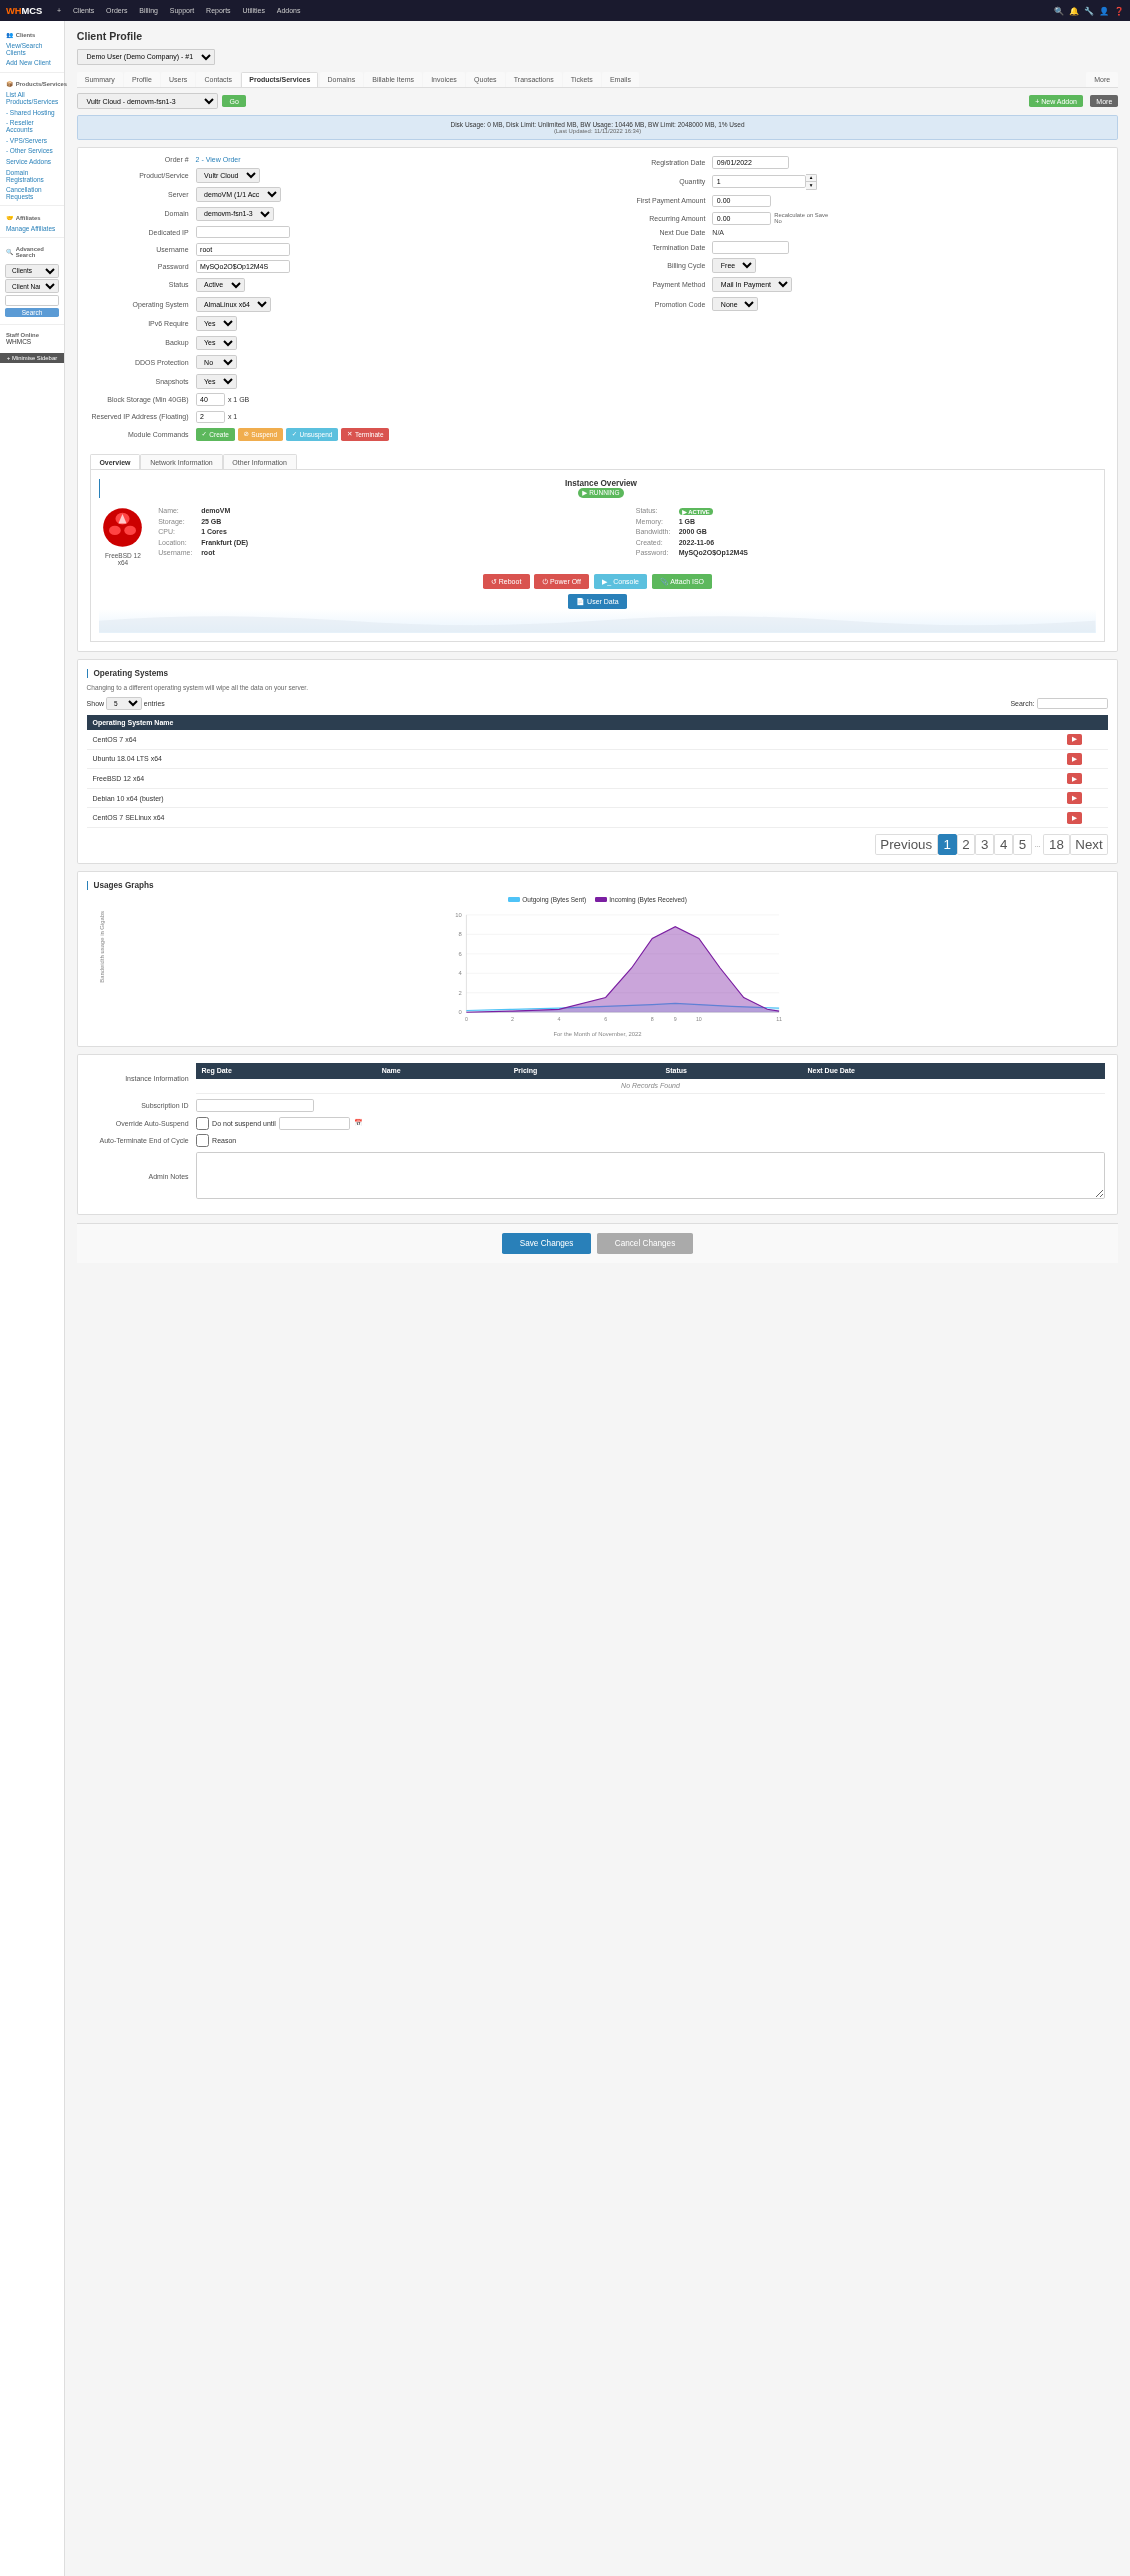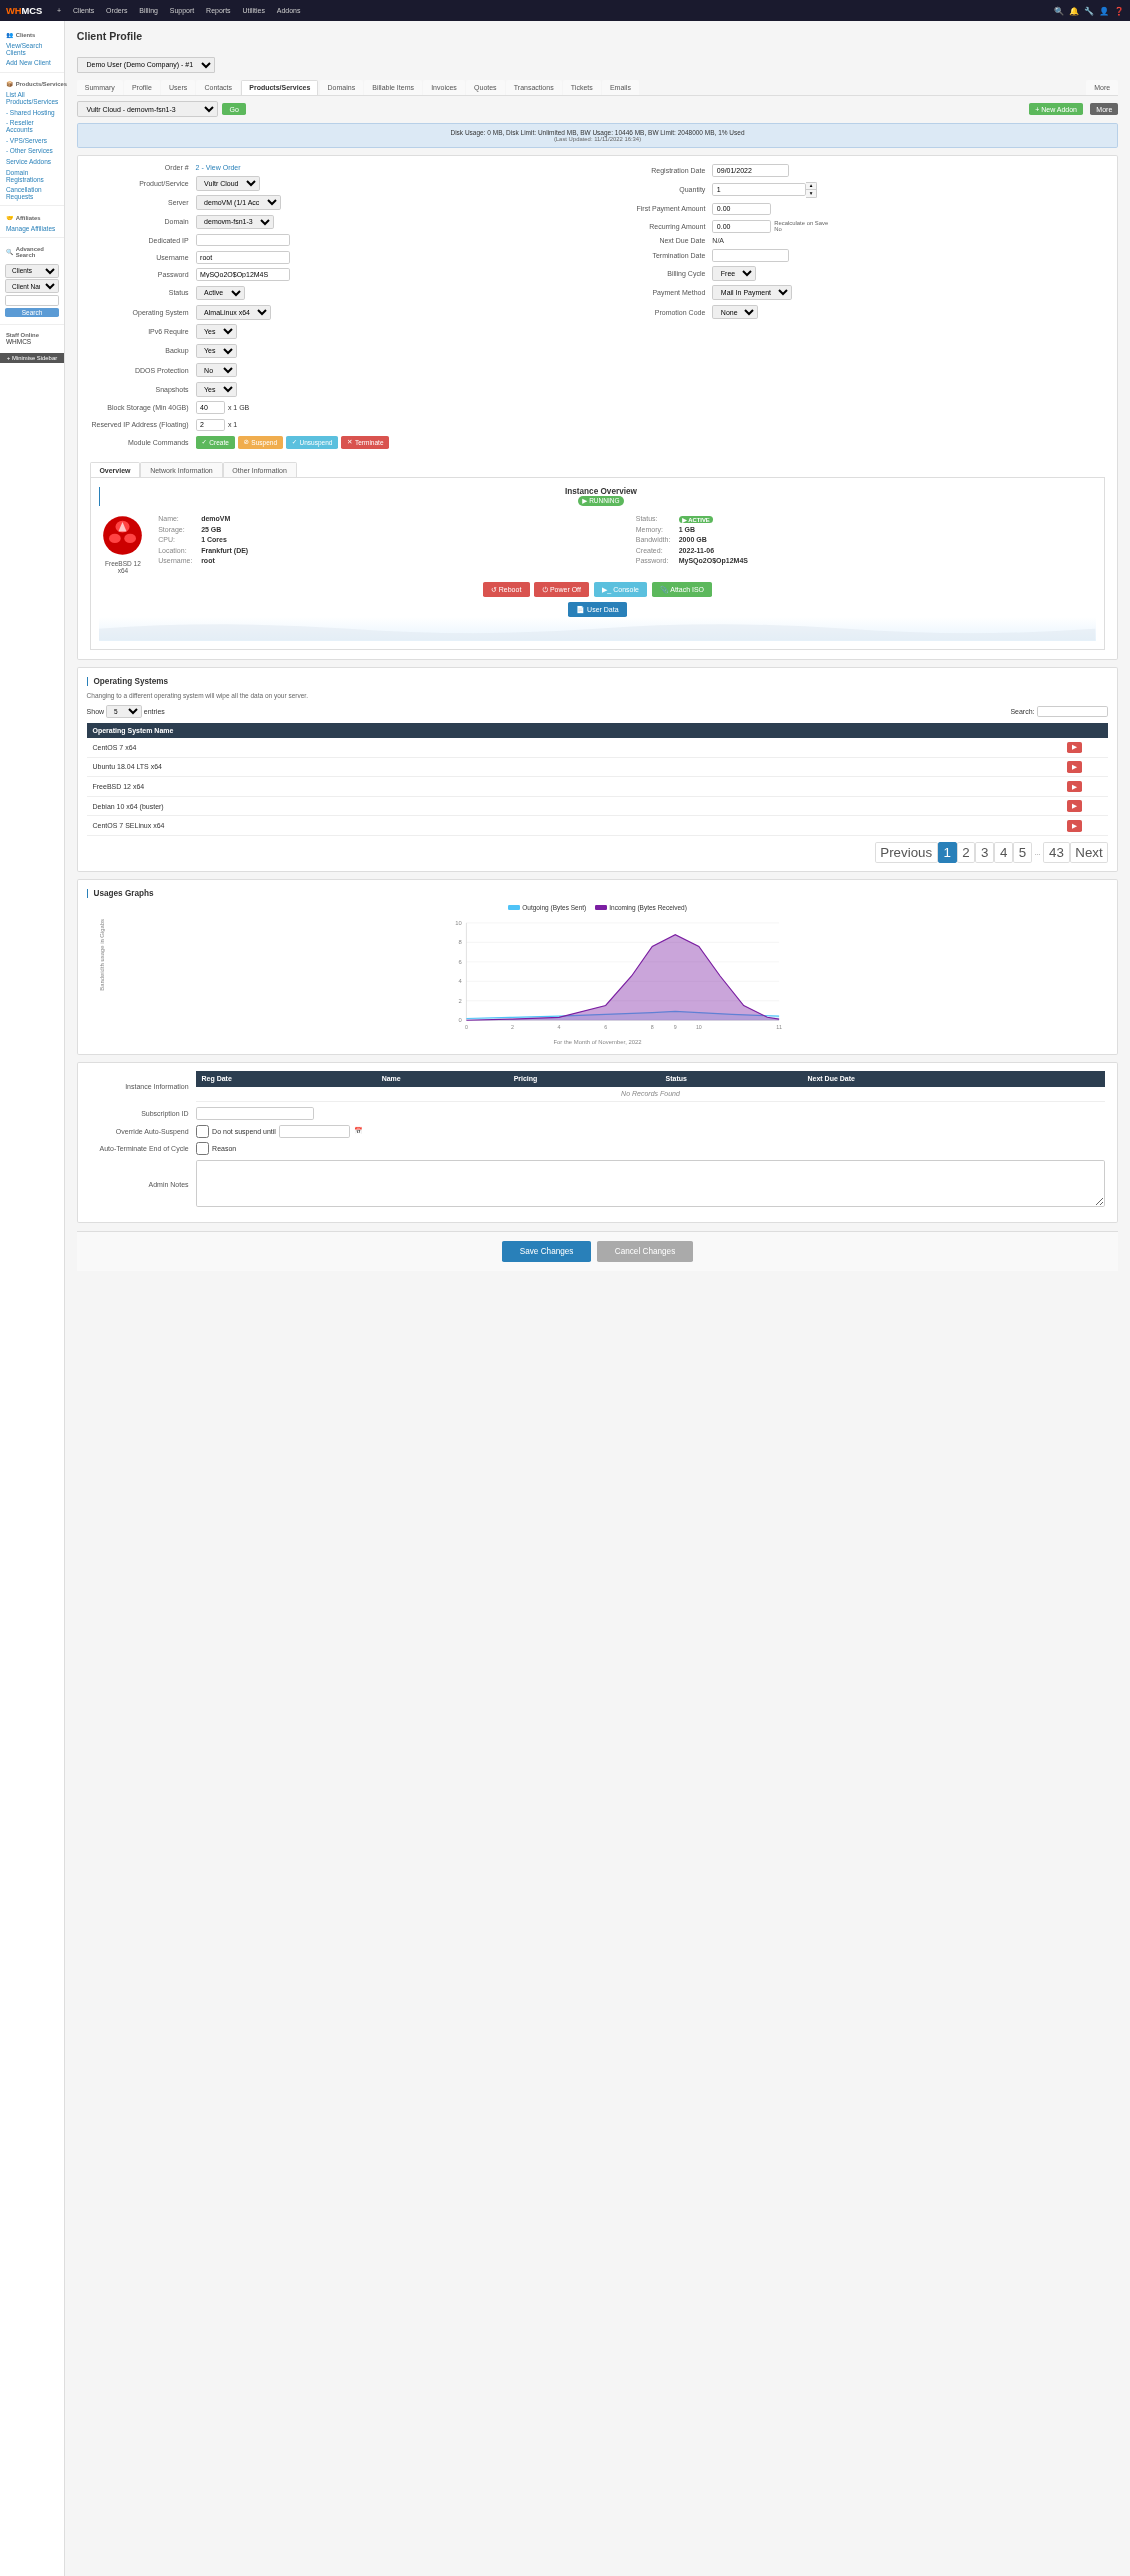--- a/index.html
+++ b/index.html
@@ -25,21 +25,21 @@
     .sidebar-search select, .sidebar-search input { width: 100%; font-size: 6.5px; padding: 1.2px 2.4px; border: 0.6px solid #ccc; border-radius: 1.8px; margin-bottom: 1.8px; }
     .sidebar-search button { background: #5b9bd5; color: #fff; border: none; padding: 1.2px 4.7px; font-size: 6.5px; border-radius: 1.8px; cursor: pointer; width: 100%; }
     .staff-online { padding: 3.5px 5.9px; }
     .staff-online-title { font-size: 5.9px; color: #666; font-weight: bold; }
     .staff-name { font-size: 6.5px; color: #333; }
     .minimise-btn { background: #555; color: #fff; font-size: 5.9px; padding: 1.8px 4.7px; border: none; cursor: pointer; width: 100%; margin-top: 4.7px; }
 
     
     .main-content { flex: 1; padding: 8.8px 11.8px; }
 
-    .page-title { font-size: 10.6px; font-weight: bold; color: #333; margin-bottom: 15px; }
+    .page-title { font-size: 10.6px; font-weight: bold; color: #333; margin-bottom: 7px; }
 
     
     .client-selector { display: flex; align-items: center; gap: 5.9px; margin-bottom: 7px; }
     .client-selector select { padding: 2.4px 4.7px; font-size: 7px; border: 0.6px solid #ccc; border-radius: 1px; min-width: 130px; }
 
     
     .tabs { display: flex; align-items: center; border-bottom: 0.6px solid #ddd; margin-bottom: 5.9px; gap: 1.2px; }
     .tab { padding: 3.5px 7px; font-size: 7px; cursor: pointer; border: 0.6px solid transparent; border-bottom: none; border-radius: 1.8px 1.8px 0 0; color: #555; background: #f9f9f9; }
     .tab.active { background: #fff; border-color: #ddd; color: #333; font-weight: bold; border-bottom-color: #fff; }
     .tab-more { margin-left: auto; }
@@ -667,21 +667,21 @@
           </tbody>
       </table>
       <div class="pagination">
         <button class="page-btn">Previous</button>
         <button class="page-btn active">1</button>
         <button class="page-btn">2</button>
         <button class="page-btn">3</button>
         <button class="page-btn">4</button>
         <button class="page-btn">5</button>
         <span class="page-dots">...</span>
-        <button class="page-btn">43</button>
+        <button class="page-btn">18</button>
         <button class="page-btn">Next</button>
       </div>
     </div>
 
     <div class="chart-section">
       <div class="section-title">Usages Graphs</div>
       <div class="chart-legend">
         <div class="legend-item">
           <div class="legend-color" style="background:#4fc3f7;"></div>
           <span>Outgoing (Bytes Sent)</span>

